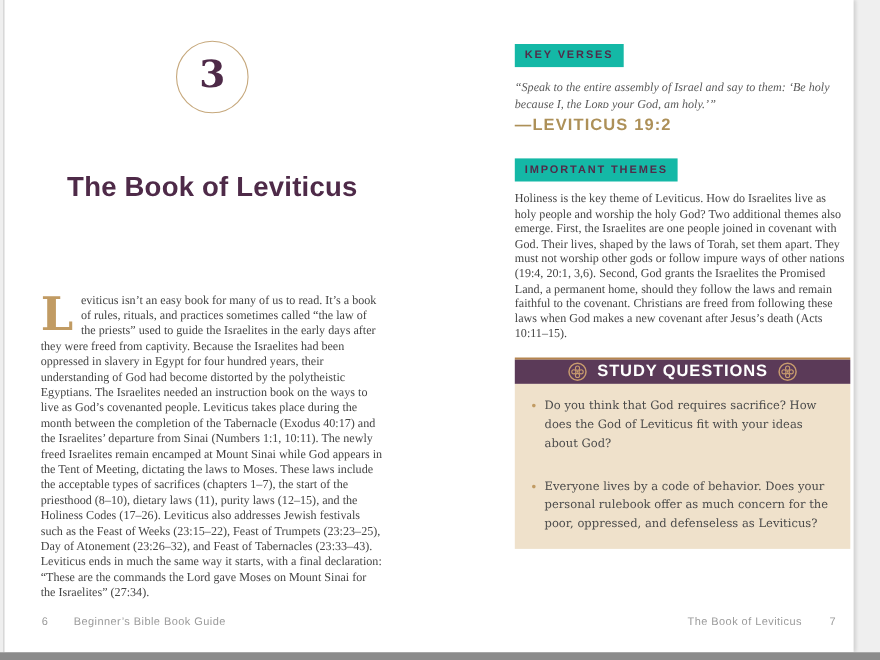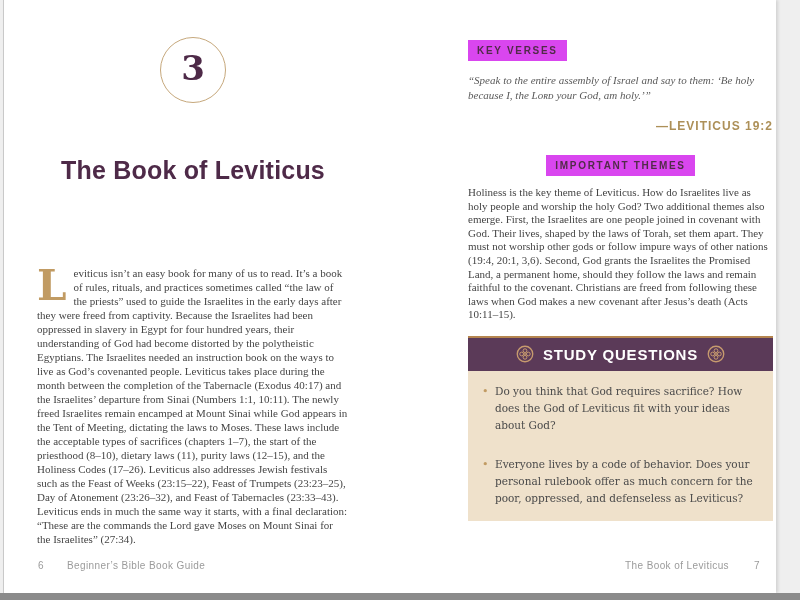--- a/index.html
+++ b/index.html
@@ -39,43 +39,43 @@
     color:#454545;text-align:left;
   }
   .dropcap{
     float:left;
     font-family:"DejaVu Serif", serif;font-weight:700;font-size:42px;line-height:0.82;
     color:#c19b63;margin:3px 7px 0 0;
   }
   
   .right-col{position:absolute;left:464px;top:40px;width:305px;}
   .badge{
-    display:inline-block;background:#d946ef;color:#512b49;
+    display:inline-block;background:#14b8a6;color:#512b49;
     font-weight:700;font-size:10px;letter-spacing:1.7px;line-height:1;
     padding:6px 9px 5px;
   }
   .verse{margin-top:12px;}
   .verse + .verse{margin-top:11px;}
   .quote{
     font-family:"Liberation Serif","DejaVu Serif", serif;font-style:italic;
     font-size:11px;line-height:15px;color:#5a5a5a;margin:0;
   }
   .attribution{
-    text-align:right;margin-top:16px;
-    font-weight:700;font-size:12px;letter-spacing:1px;color:#ad9058;
+    margin-top:2px;
+    font-weight:700;font-size:15px;letter-spacing:1px;color:#ad9058;
   }
-  .themes-badge{margin-top:22px;text-align:center;}
+  .themes-badge{margin-top:22px;}
   .themes-text{
     margin:10px 0 0;font-family:"Liberation Serif", serif;
     font-size:11px;line-height:13.6px;color:#454545;
   }
   
   .study-box{margin-top:14px;border-top:2px solid #b5854f;}
   .study-header{
-    background:#5b3a58;height:33px;
+    background:#5b3a58;height:22px;
     display:flex;align-items:center;justify-content:center;gap:9px;
   }
   .study-header-title{
     color:#ffffff;font-weight:700;font-size:15px;letter-spacing:0.8px;
   }
   .ornament{color:#c79b6e;display:block;}
   .study-body{background:#efe1cb;padding:12px 16px 14px 14px;}
   .study-body ul{list-style:none;margin:0;padding:0;}
   .study-body li{
     position:relative;padding-left:13px;

